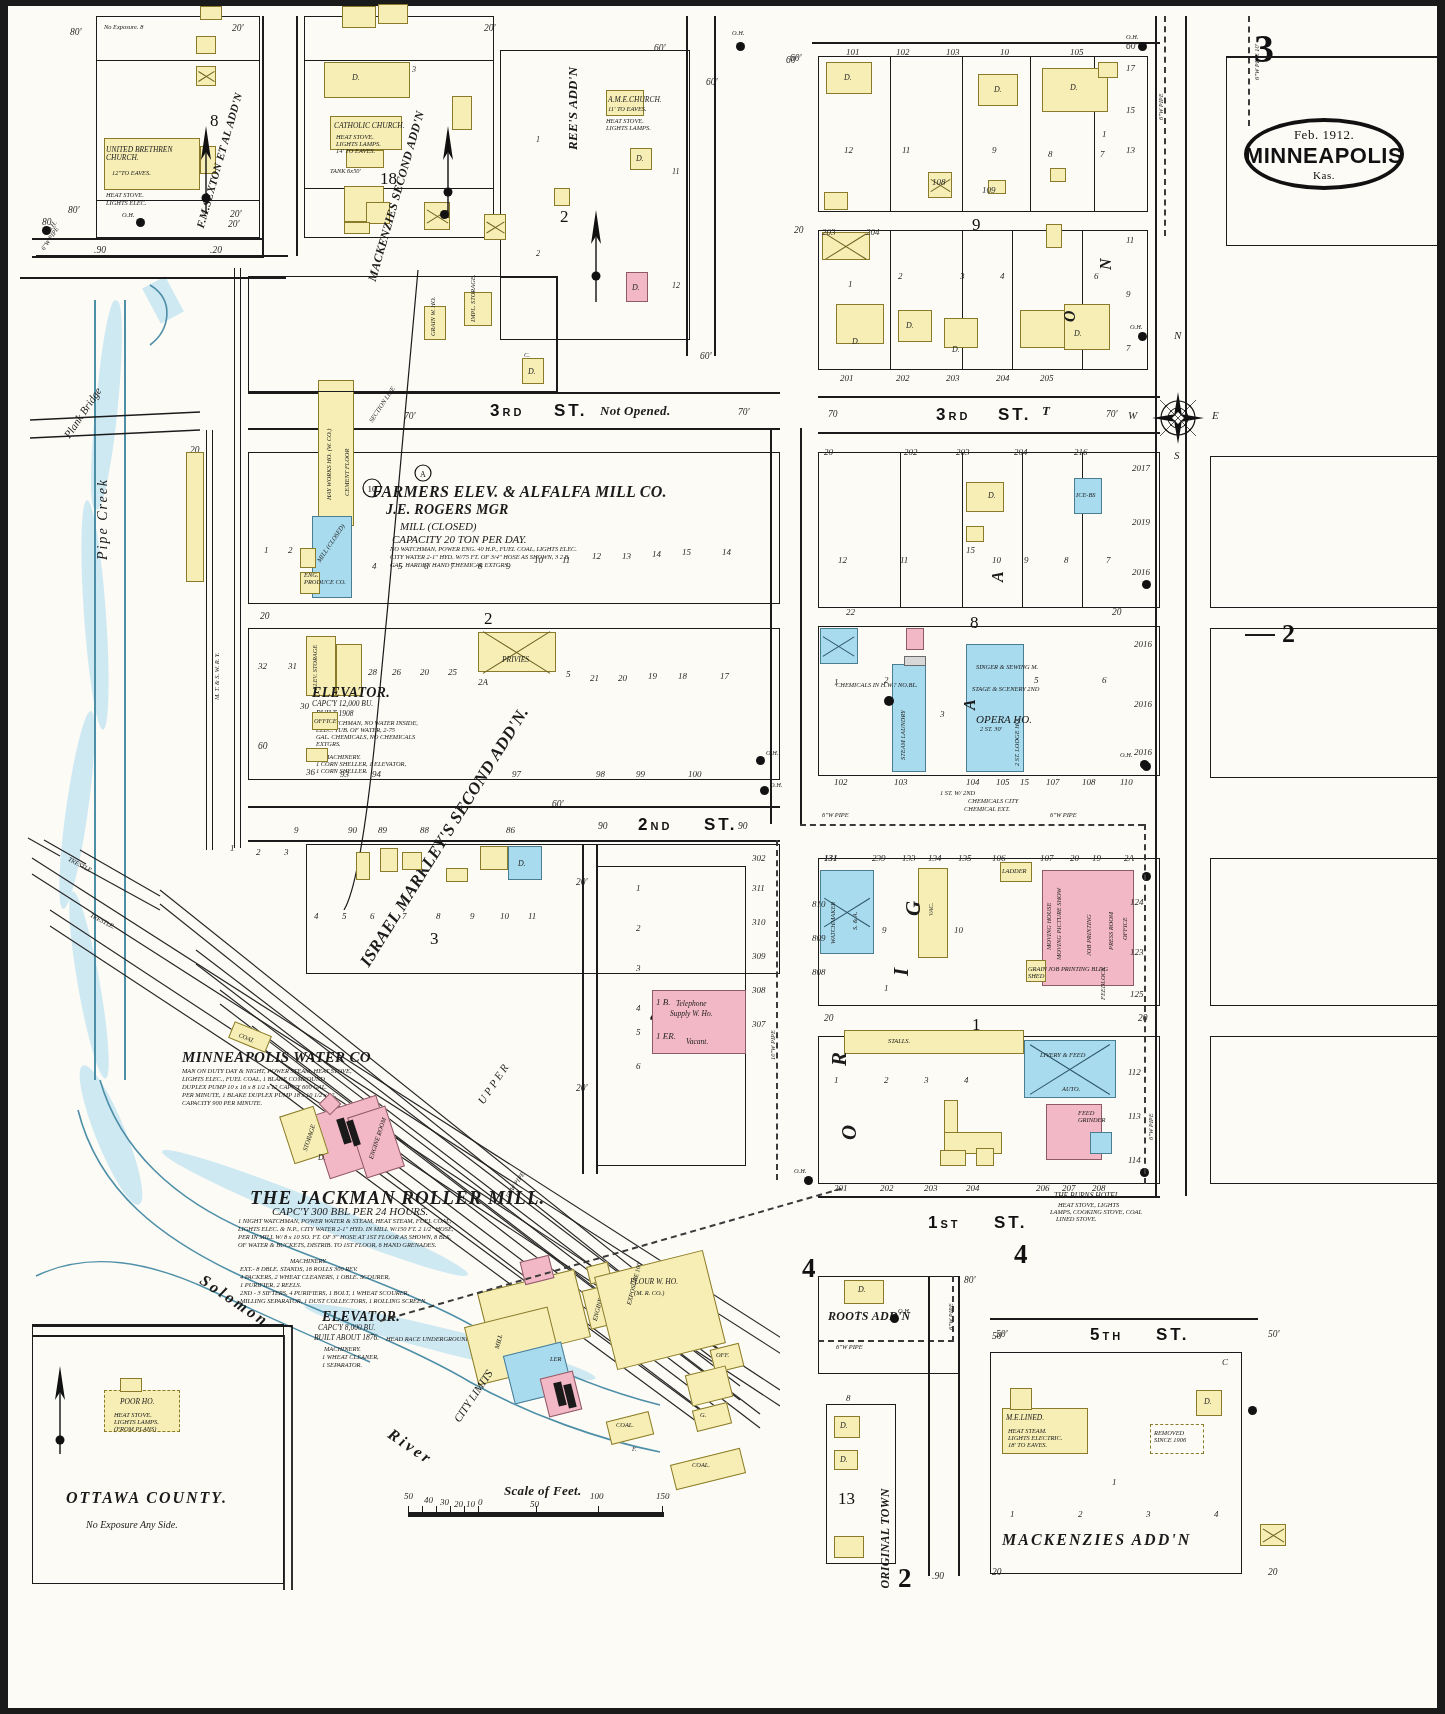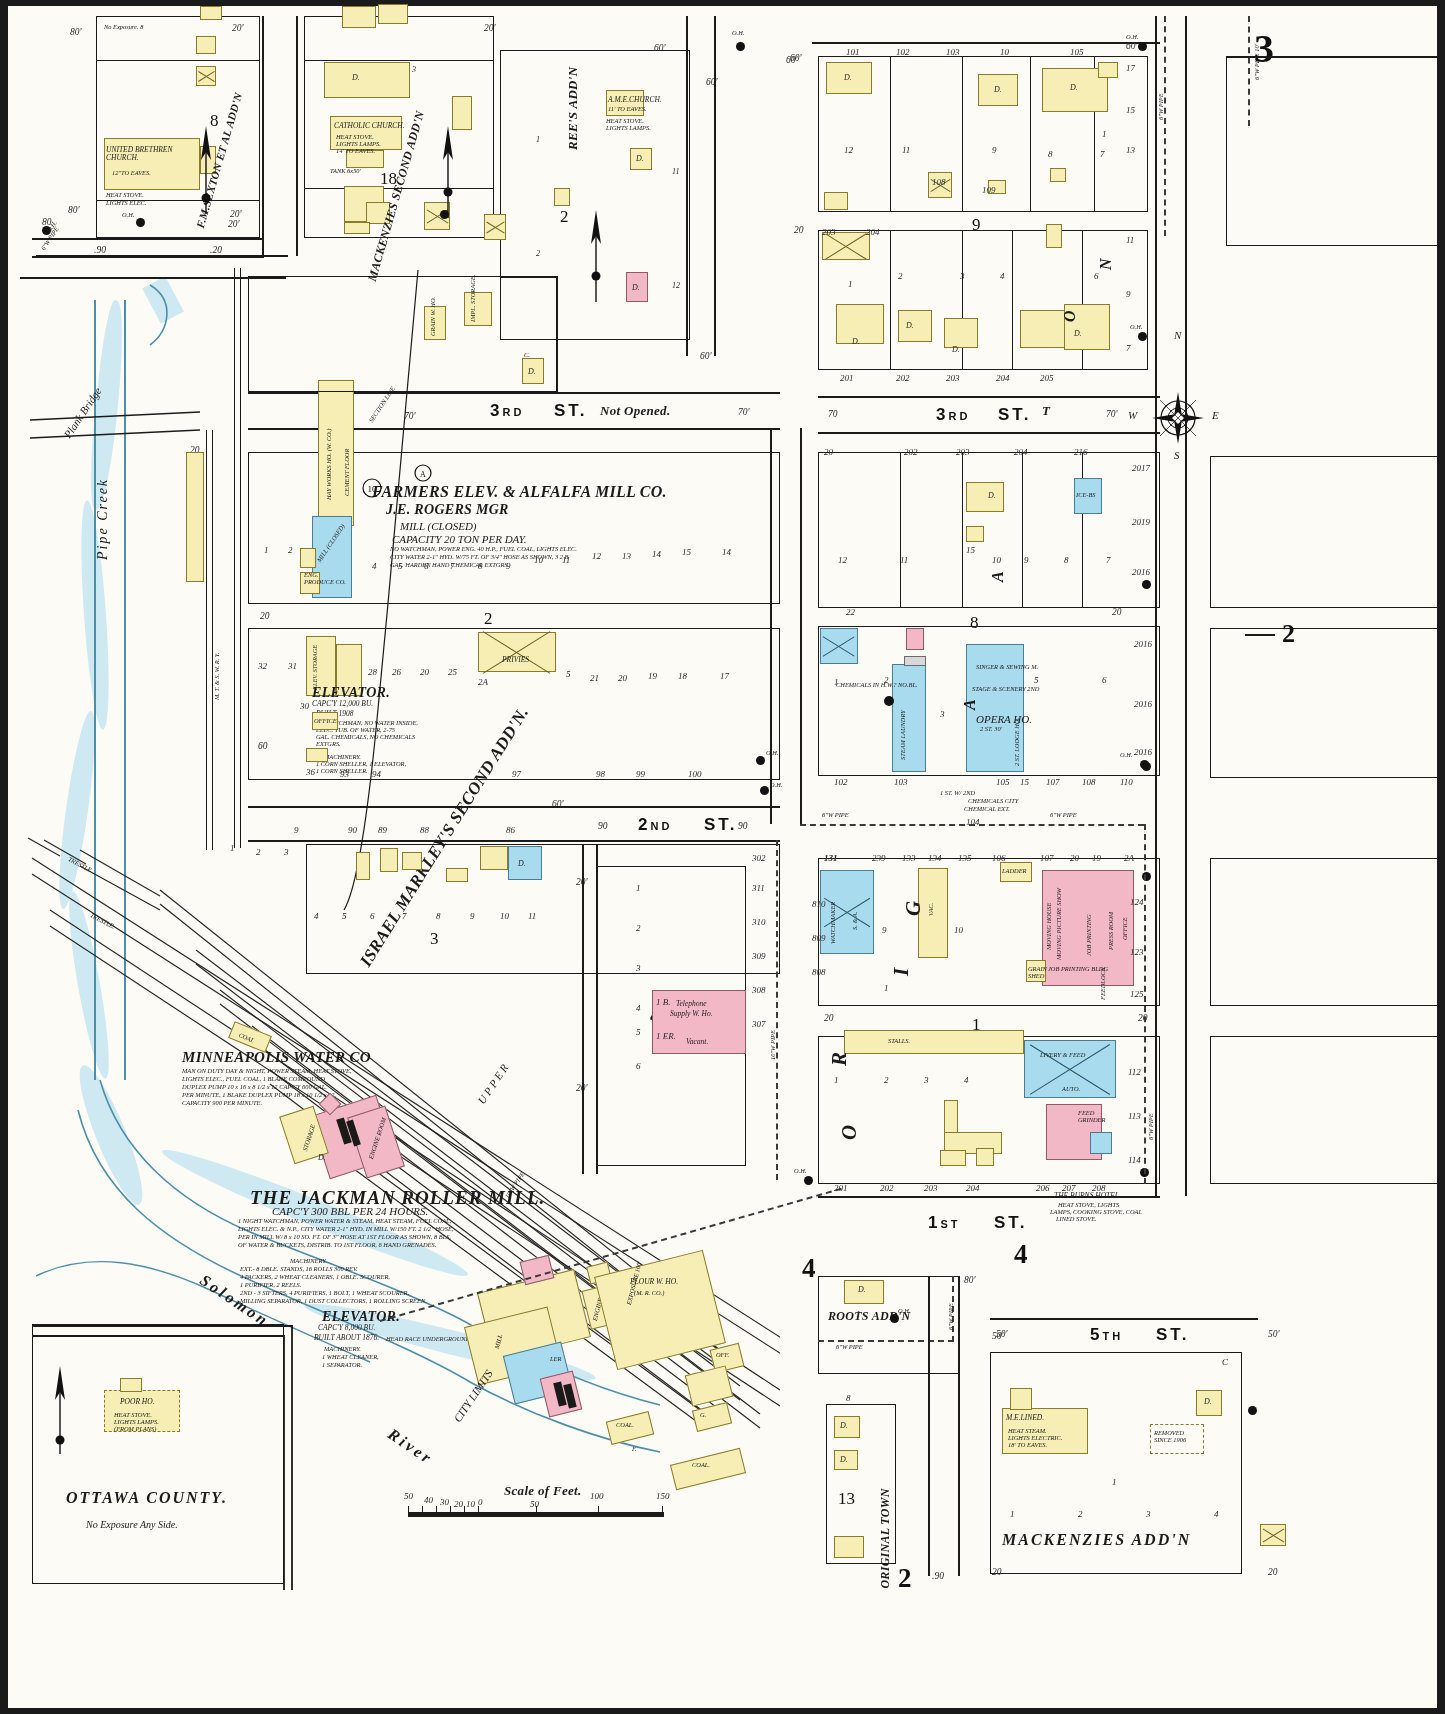--- a/index.html
+++ b/index.html
@@ -503,21 +503,21 @@
   <div class="t hand mini" style="left:980px;top:726px;">2 ST. 30'</div>
   <div class="t hand mini rot90" style="left:1014px;top:766px;">2 ST. LODGE HO.</div>
   <div class="t hand mini" style="left:976px;top:664px;">SINGER &amp; SEWING M.</div>
   <div class="t lot" style="left:834px;top:678px;">1</div>
   <div class="t lot" style="left:884px;top:676px;">2</div>
   <div class="t lot" style="left:940px;top:710px;">3</div>
   <div class="t lot" style="left:1034px;top:676px;">5</div>
   <div class="t lot" style="left:1102px;top:676px;">6</div>
   <div class="t lot" style="left:834px;top:778px;">102</div>
   <div class="t lot" style="left:894px;top:778px;">103</div>
-  <div class="t lot" style="left:966px;top:778px;margin-top:40px;">104</div>
+  <div class="t lot" style="left:966px;top:778px;">104</div>
   <div class="t lot" style="left:996px;top:778px;">105</div>
   <div class="t lot" style="left:1020px;top:778px;">15</div>
   <div class="t lot" style="left:1046px;top:778px;">107</div>
   <div class="t lot" style="left:1082px;top:778px;">108</div>
   <div class="t lot" style="left:1120px;top:778px;">110</div>
   <div class="t lot" style="left:1134px;top:640px;">2016</div>
   <div class="t lot" style="left:1134px;top:700px;">2016</div>
   <div class="t lot" style="left:1134px;top:748px;">2016</div>
   <div class="t hand big rot90" style="left:962px;top:710px;">A</div>
   <div class="t hand mini" style="left:940px;top:790px;">1 ST. W/ 2ND</div>
@@ -904,20 +904,25 @@
     <polygon points="4,30 28,26 24,30 28,34" fill="#111"></polygon>
     <polygon points="56,30 32,26 36,30 32,34" fill="#111"></polygon>
     <line x1="12" y1="12" x2="48" y2="48" stroke="#111" stroke-width=".7"></line>
     <line x1="48" y1="12" x2="12" y2="48" stroke="#111" stroke-width=".7"></line>
   </svg>
   <div class="t lot" style="left:1174px;top:330px;font-size:11px;">N</div>
   <div class="t lot" style="left:1174px;top:450px;font-size:11px;">S</div>
   <div class="t lot" style="left:1128px;top:410px;font-size:11px;">W</div>
   <div class="t lot" style="left:1212px;top:410px;font-size:11px;">E</div>
 
+  <div class="cart" style="left:1244px;top:118px;width:160px;height:72px;">
+    <div class="l1">Feb. 1912.</div>
+    <div class="l2">MINNEAPOLIS</div>
+    <div class="l3">Kas.</div>
+  </div>
 
   <div class="t sheetno" style="left:1254px;top:28px;">3</div>
   <div class="t edgeno" style="left:1282px;top:620px;">2</div>
   <div class="thin" style="left:1245px;top:634px;width:30px;height:1.6px;"></div>
   <div class="thin" style="left:1226px;top:56px;width:214px;height:1.6px;"></div>
 
   <div class="dot" style="left:136px;top:218px;"></div>
   <div class="t hand mini" style="left:122px;top:212px;">O.H.</div>
   <div class="dot" style="left:440px;top:210px;"></div>
   <div class="dot" style="left:736px;top:42px;"></div>

